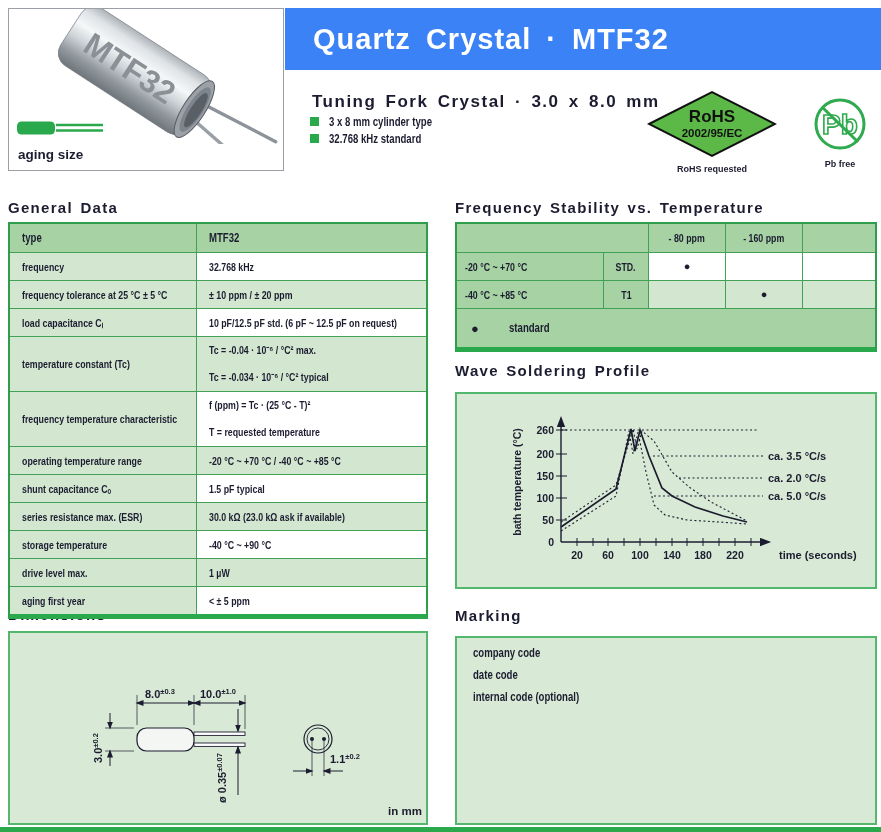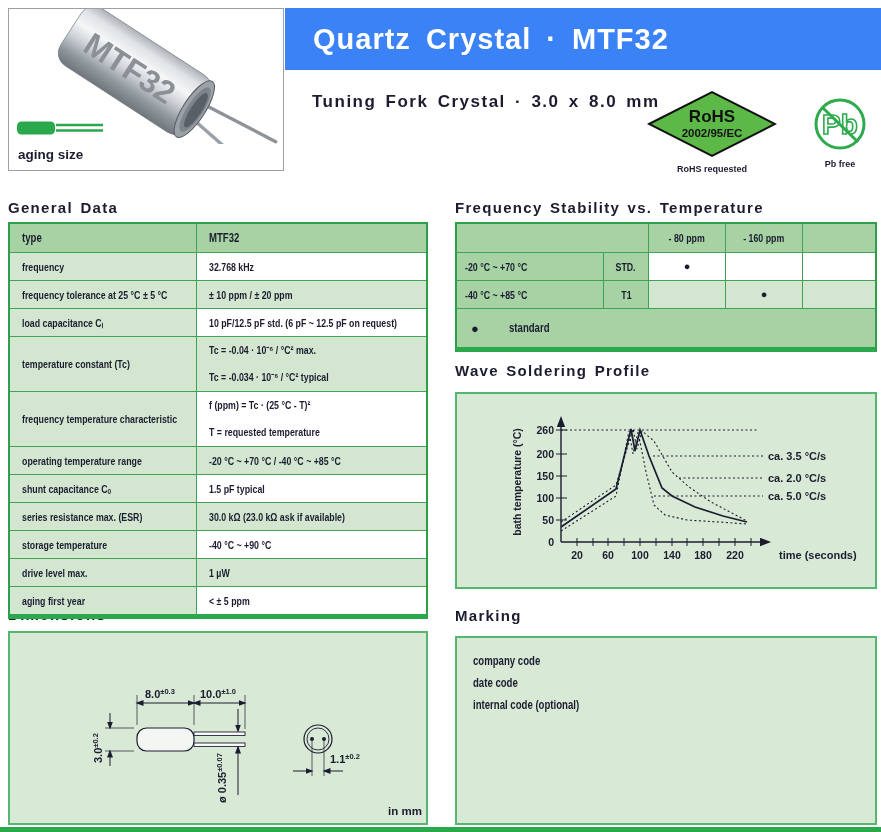--- a/index.html
+++ b/index.html
@@ -55,21 +55,21 @@
   .fs-row.tint .fs-cell{background:#d3e7d0;}
   .fs-legend{border-top:1px solid #41a257;height:38px;background:#a7d3a4;display:flex;align-items:center;padding-left:14px;}
   .fs-legend .dot{font-size:13px;margin-right:30px;}
   .fs-legend .txt{font-size:12px;font-weight:bold;}
   .dot{line-height:1;}
 
   
   .panel{background:#d8e9d5;border:2px solid #53b86d;box-sizing:border-box;}
   .wave-panel{left:455px;top:392px;width:422px;height:197px;}
   .dim-panel{left:8px;top:631px;width:420px;height:194px;}
-  .mark-panel{left:455px;top:636px;width:422px;height:189px;padding:12px 16px;}
+  .mark-panel{left:455px;top:636px;width:422px;height:189px;padding:4px 16px;}
   .mark-line{font-size:12px;font-weight:bold;line-height:22px;}
 
   .strip{left:0;top:827px;width:881px;height:5px;background:#2aa84c;}
 
   svg text{font-family:"Liberation Sans",sans-serif;}
 </style>
 </head>
 <body>
 
 <div class="page">
@@ -102,20 +102,30 @@
       <line x1="40" y1="10.5" x2="87" y2="10.5" stroke="#2aa84c" stroke-width="2.4"></line>
     </svg>
     <div class="abs actual-label">aging size</div>
   </div>
 
   <div class="abs band">
     <div class="band-title">Quartz Crystal · MTF32</div>
   </div>
   <div class="abs subtitle">Tuning Fork Crystal · 3.0 x 8.0 mm</div>
 
+  <div class="abs features">
+    <div class="feature">
+      <span class="bullet"></span>
+      <span class="txt cond">3 x 8 mm cylinder type</span>
+    </div>
+    <div class="feature">
+      <span class="bullet"></span>
+      <span class="txt cond">32.768 kHz standard</span>
+    </div>
+  </div>
 
   <div class="abs rohs">
     <svg width="130" height="68" viewBox="0 0 130 68">
       <polygon points="2,34 65,2 128,34 65,66" fill="#5cb948" stroke="#111" stroke-width="2"></polygon>
       <text x="65" y="32" text-anchor="middle" font-size="17" font-weight="bold" fill="#111">RoHS</text>
       <text x="65" y="47" text-anchor="middle" font-size="11.5" font-weight="bold" fill="#111">2002/95/EC</text>
     </svg>
     <div class="badge-caption">RoHS requested</div>
   </div>
 

